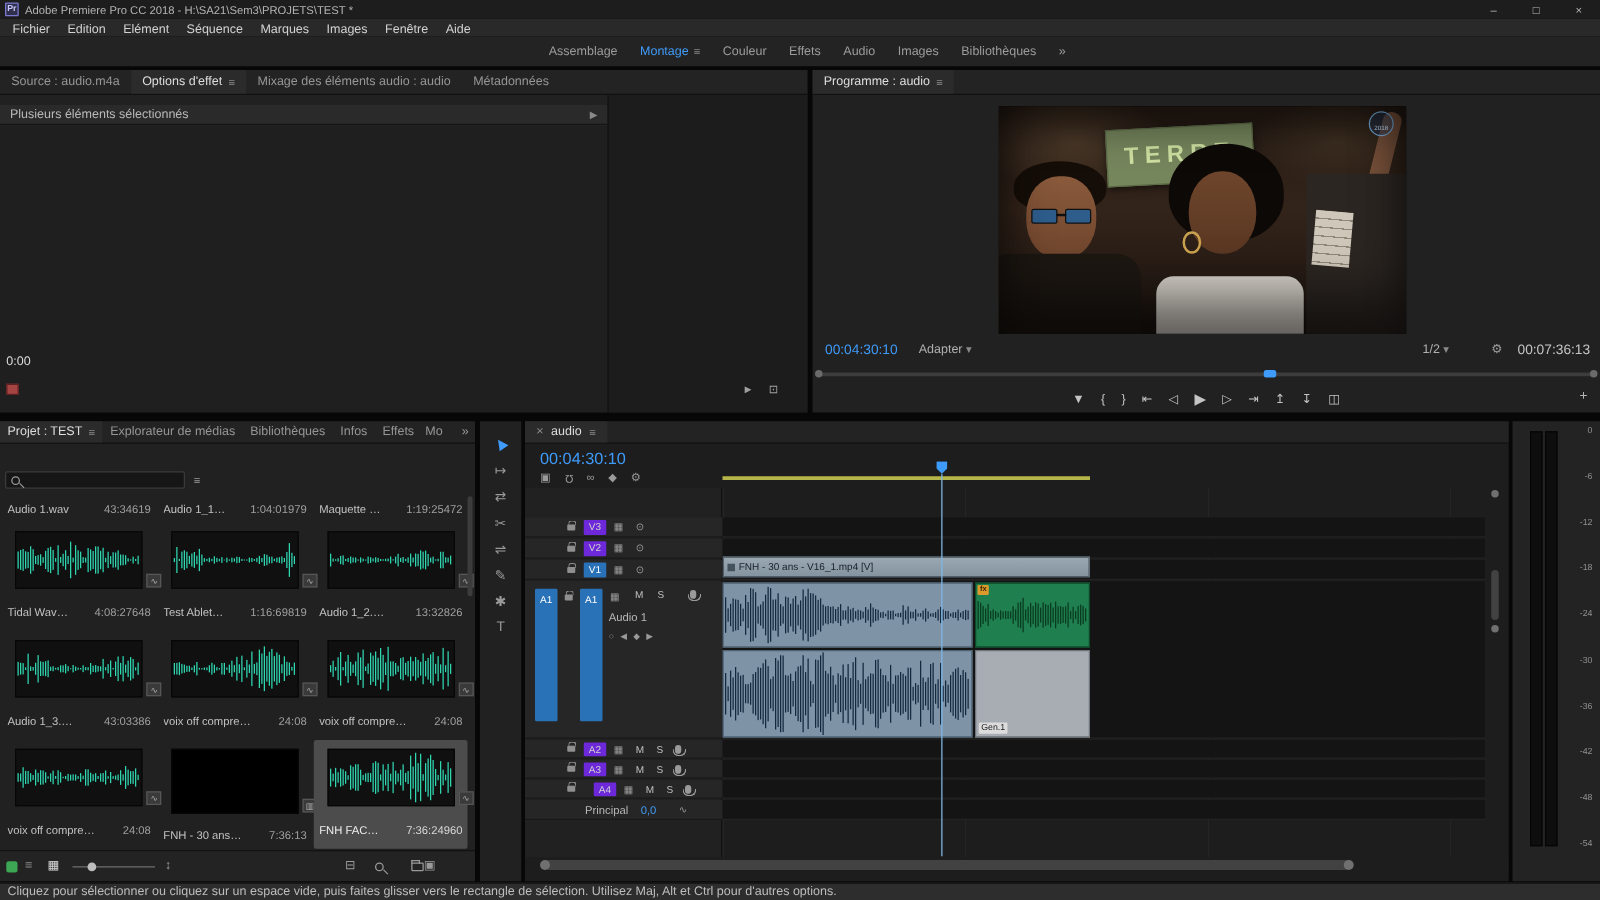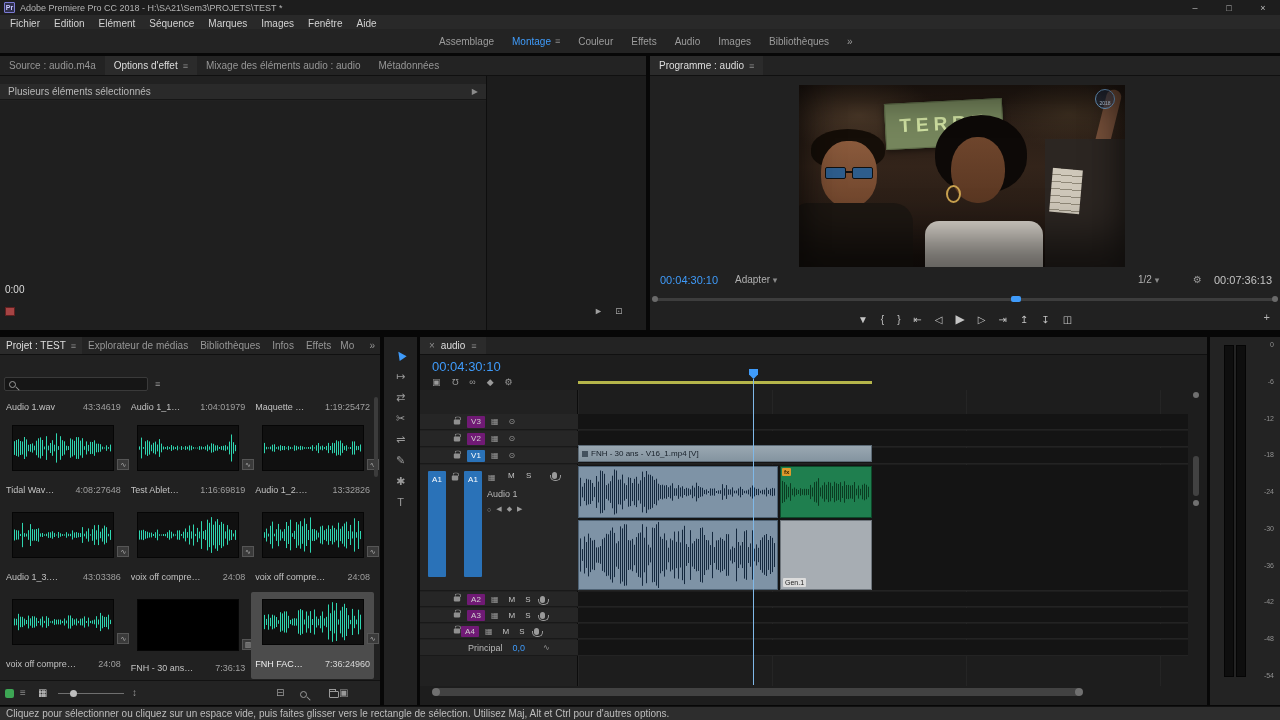--- a/index.html
+++ b/index.html
@@ -29,21 +29,21 @@
 
 .lck{position:relative;width:8px;height:6px;background:#8f8f8f;display:inline-block;border-radius:1px}
 .lck::before{content:'';position:absolute;left:1px;top:-4px;width:6px;height:4px;border:1px solid #8f8f8f;border-bottom:none;border-radius:3px 3px 0 0}
 .mic{position:relative;width:5px;height:7px;background:#9a9a9a;border-radius:2.5px;display:inline-block}
 .mic::after{content:'';position:absolute;left:-2px;top:3px;width:9px;height:5px;border:1px solid #9a9a9a;border-top:none;border-radius:0 0 5px 5px}
 .mag{position:relative;width:7px;height:7px;border:1px solid #9a9a9a;border-radius:50%;display:inline-block}
 .mag::after{content:'';position:absolute;left:5px;top:6px;width:5px;height:1px;background:#9a9a9a;transform:rotate(45deg)}
 .fold{position:relative;width:10px;height:7px;border:1px solid #9a9a9a;display:inline-block;border-radius:1px}
 .fold::before{content:'';position:absolute;left:-1px;top:-3px;width:5px;height:2px;border:1px solid #9a9a9a;border-bottom:none}
 .chipico{width:9px;height:9px;border:1px solid #8a8a8a;display:inline-block}
-.tgt{background:#701a75;color:#cfcfcf;font-size:8px;display:flex;align-items:center;justify-content:center;border-radius:1px}
+.tgt{background:#6d28d9;color:#cfcfcf;font-size:8px;display:flex;align-items:center;justify-content:center;border-radius:1px}
 .tgt.on{background:#2a72b8;color:#fff}
 .thico{color:#9a9a9a;font-size:8px}
 .glyph{color:#c4c4c4}
 
 #vframe{position:absolute;left:149px;top:29px;width:326px;height:182px;background:#000;overflow:hidden}
 .sc{position:absolute}
 
 .trow{position:absolute;left:0;width:158px;background:#262626;border-bottom:1px solid #191919;display:flex;align-items:center}
 .lane{position:absolute;left:0;width:610px;background:#141414;border-bottom:1px solid #232323}
 .rlab{position:absolute;top:6px;font-size:9px;color:#858585}
@@ -879,21 +879,21 @@
       <div class="trow" style="top:218px;height:15px">
         <span class="lck" style="margin-left:33px;transform:scale(.8)"></span>
         <span class="tgt" style="width:18px;height:11px;margin-left:6px">A3</span>
         <span class="thico" style="margin-left:6px">▦</span>
         <span style="margin-left:10px;font-size:8px;color:#c4c4c4">M</span>
         <span style="margin-left:10px;font-size:8px;color:#c4c4c4">S</span>
         <span class="mic" style="margin-left:9px"></span>
       </div>
       <div class="trow" style="top:234px;height:15px">
         <span class="lck" style="margin-left:33px;transform:scale(.8)"></span>
-        <span class="tgt" style="width:18px;height:11px;margin-left:0">A4</span>
+        <span class="tgt" style="width:18px;height:11px;margin-left:14px">A4</span>
         <span class="thico" style="margin-left:6px">▦</span>
         <span style="margin-left:10px;font-size:8px;color:#c4c4c4">M</span>
         <span style="margin-left:10px;font-size:8px;color:#c4c4c4">S</span>
         <span class="mic" style="margin-left:9px"></span>
       </div>
       <div class="trow" style="top:250px;height:16px">
         <span style="margin-left:48px;font-size:9px;color:#b8b8b8">Principal</span>
         <span style="margin-left:10px;font-size:9px;color:#3f9bfa">0,0</span>
         <span style="margin-left:18px;font-size:8px;color:#9a9a9a">∿</span>
       </div>

